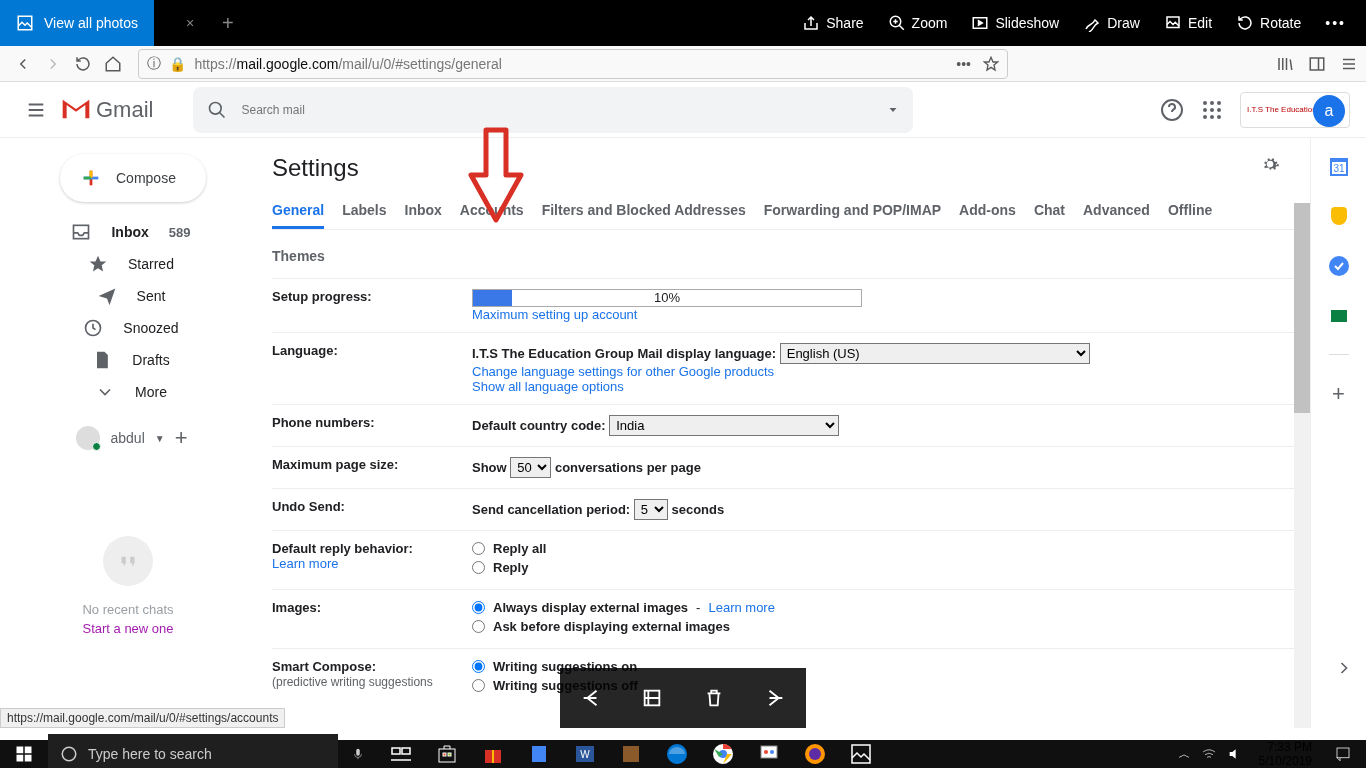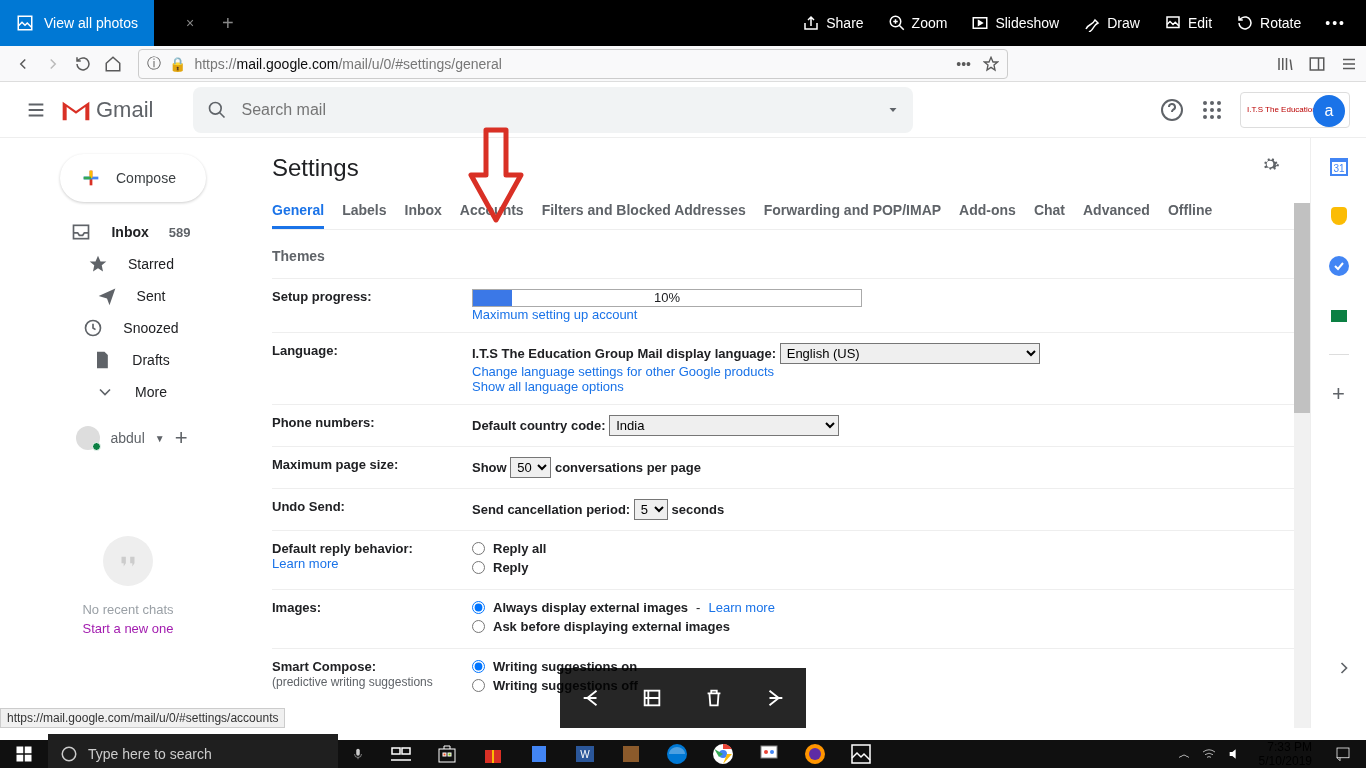--- a/index.html
+++ b/index.html
@@ -24,25 +24,25 @@
 .url-bar { flex: 1; margin: 0 260px 0 10px; height: 30px; border: 1px solid #ccc; border-radius: 4px; display: flex; align-items: center; padding: 0 8px; gap: 8px; font-size: 14px; color: #555; }
 .url-bar .lock { color: #12bc00; }
 .url-text { color: #777; }
 .url-text .dark { color: #0c0c0d; }
 .url-right { display: flex; gap: 12px; align-items: center; color: #5a5a5a; }
 .browser-right { display: flex; gap: 14px; align-items: center; padding-left: 8px; color: #5a5a5a; }
 
 
 .gmail-header { height: 56px; display: flex; align-items: center; padding: 0 16px; border-bottom: 1px solid #eee; }
 .hamburger { width: 40px; height: 40px; display: flex; align-items: center; justify-content: center; color: #5f6368; cursor: pointer; }
-.gmail-logo { display: flex; align-items: flex-end; gap: 4px; margin-left: 4px; margin-right: 40px; }
+.gmail-logo { display: flex; align-items: flex-start; gap: 4px; margin-left: 4px; margin-right: 40px; }
 .gmail-logo svg { width: 32px; height: 24px; }
 .gmail-logo span { font-size: 22px; color: #5f6368; font-family: 'Product Sans', Arial; }
 .search-bar { width: 720px; height: 46px; background: #f1f3f4; border-radius: 8px; display: flex; align-items: center; padding: 0 14px; color: #5f6368; gap: 14px; }
-.search-bar input { flex: 1; border: none; background: transparent; font-size: 16px; outline: none; color: #5f6368; }
+.search-bar input { flex: 1; border: none; background: transparent; font-size: 12px; outline: none; color: #5f6368; }
 .search-bar .dropdown { margin-left: auto; }
 .gmail-header-spacer { flex: 1; }
 .gmail-header-right { display: flex; align-items: center; gap: 16px; }
 .help-icon, .apps-icon { width: 24px; height: 24px; color: #5f6368; cursor: pointer; }
 .org-logo { width: 110px; height: 36px; border: 1px solid #ddd; border-radius: 4px; display: flex; align-items: center; justify-content: flex-start; padding: 0 6px; font-size: 8px; color: #b00; position: relative; }
 .avatar { width: 32px; height: 32px; border-radius: 50%; background: #1a73e8; color: #fff; display: flex; align-items: center; justify-content: center; font-size: 16px; position: absolute; right: 4px; top: 2px; }
 
 
 .main { display: flex; height: calc(768px - 46px - 36px - 56px - 40px); }
 .sidebar { width: 256px; padding: 8px 0; display: flex; flex-direction: column; align-items: center; }
@@ -369,21 +369,21 @@
       <div class="setting-value">
         <div class="progress-bar"><div class="progress-fill"></div><div class="progress-text">10%</div></div><br>
         <span class="link">Maximum setting up account</span>
       </div>
     </div>
 
     <div class="setting-row">
       <div class="setting-label">Language:</div>
       <div class="setting-value">
         <b>I.T.S The Education Group Mail display language:</b>
-        <select style="width:260px;"><option>English (US)</option></select><br>
+        <select style="width:310px;"><option>English (US)</option></select><br>
         <span class="link">Change language settings for other Google products</span><br>
         <span class="link">Show all language options</span>
       </div>
     </div>
 
     <div class="setting-row">
       <div class="setting-label">Phone numbers:</div>
       <div class="setting-value">
         <b>Default country code:</b>
         <select style="width:230px;"><option>India</option></select>

